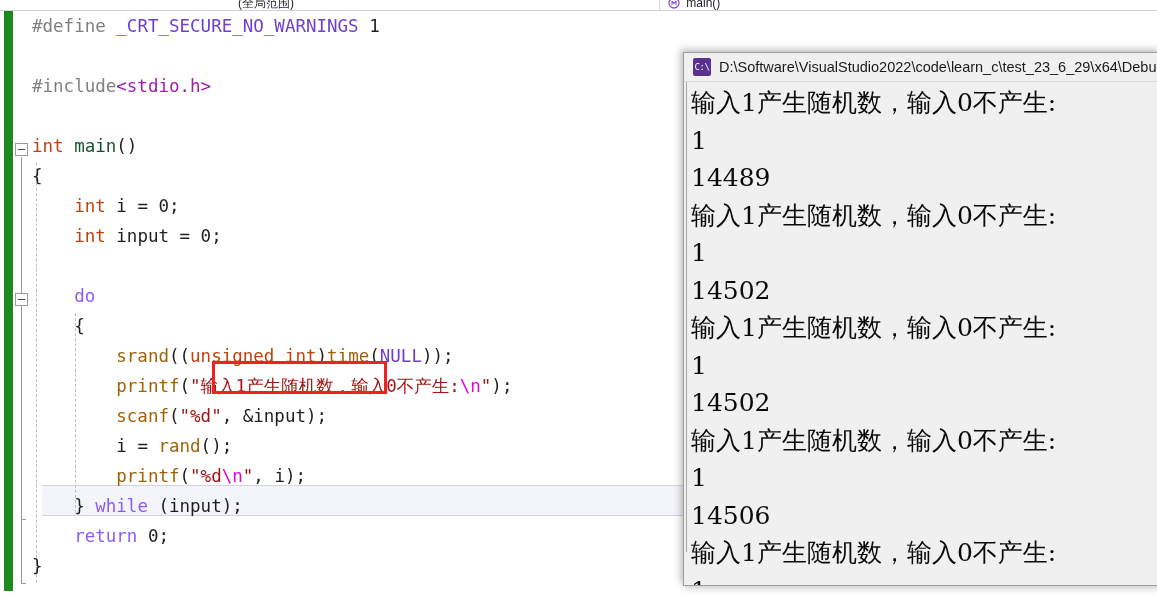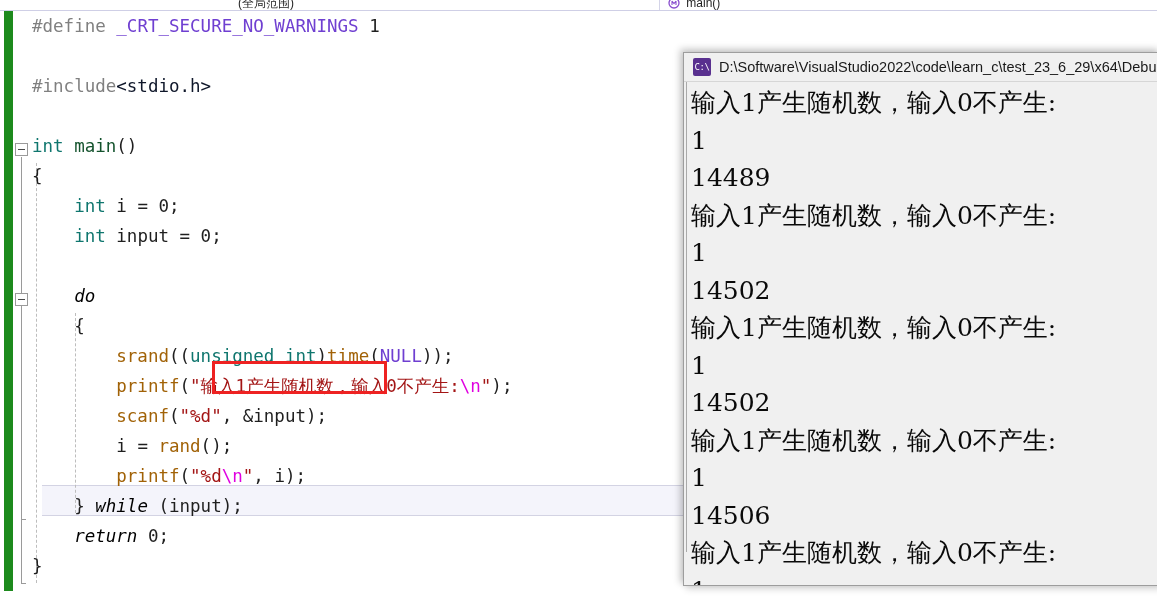--- a/index.html
+++ b/index.html
@@ -145,23 +145,23 @@
   .indent-guide {
     position: absolute;
     width: 0;
     border-left: 1px dashed #bdbdbd;
   }
 
   
   .t-pp      { color: #808080; }
   .t-macro   { color: #6f3fd1; }
   .t-num     { color: #1f1f1f; }
-  .t-inc     { color: #0f172a; }
-  .t-kw      { color: #0f766e; }
-  .t-ctrl    { color: #000000; font-style: italic; }
+  .t-inc     { color: #a21caf; }
+  .t-kw      { color: #c2410c; }
+  .t-ctrl    { color: #8b5cf6; }
   .t-fn      { color: #a16207; }
   .t-id      { color: #14532d; }
   .t-var     { color: #1f1f1f; }
   .t-str     { color: #a31515; }
   .t-esc     { color: #e000e0; }
   .t-punct   { color: #1f1f1f; }
   .t-op      { color: #1f1f1f; }
   .t-brace   { color: #1f1f1f; }
 
   

